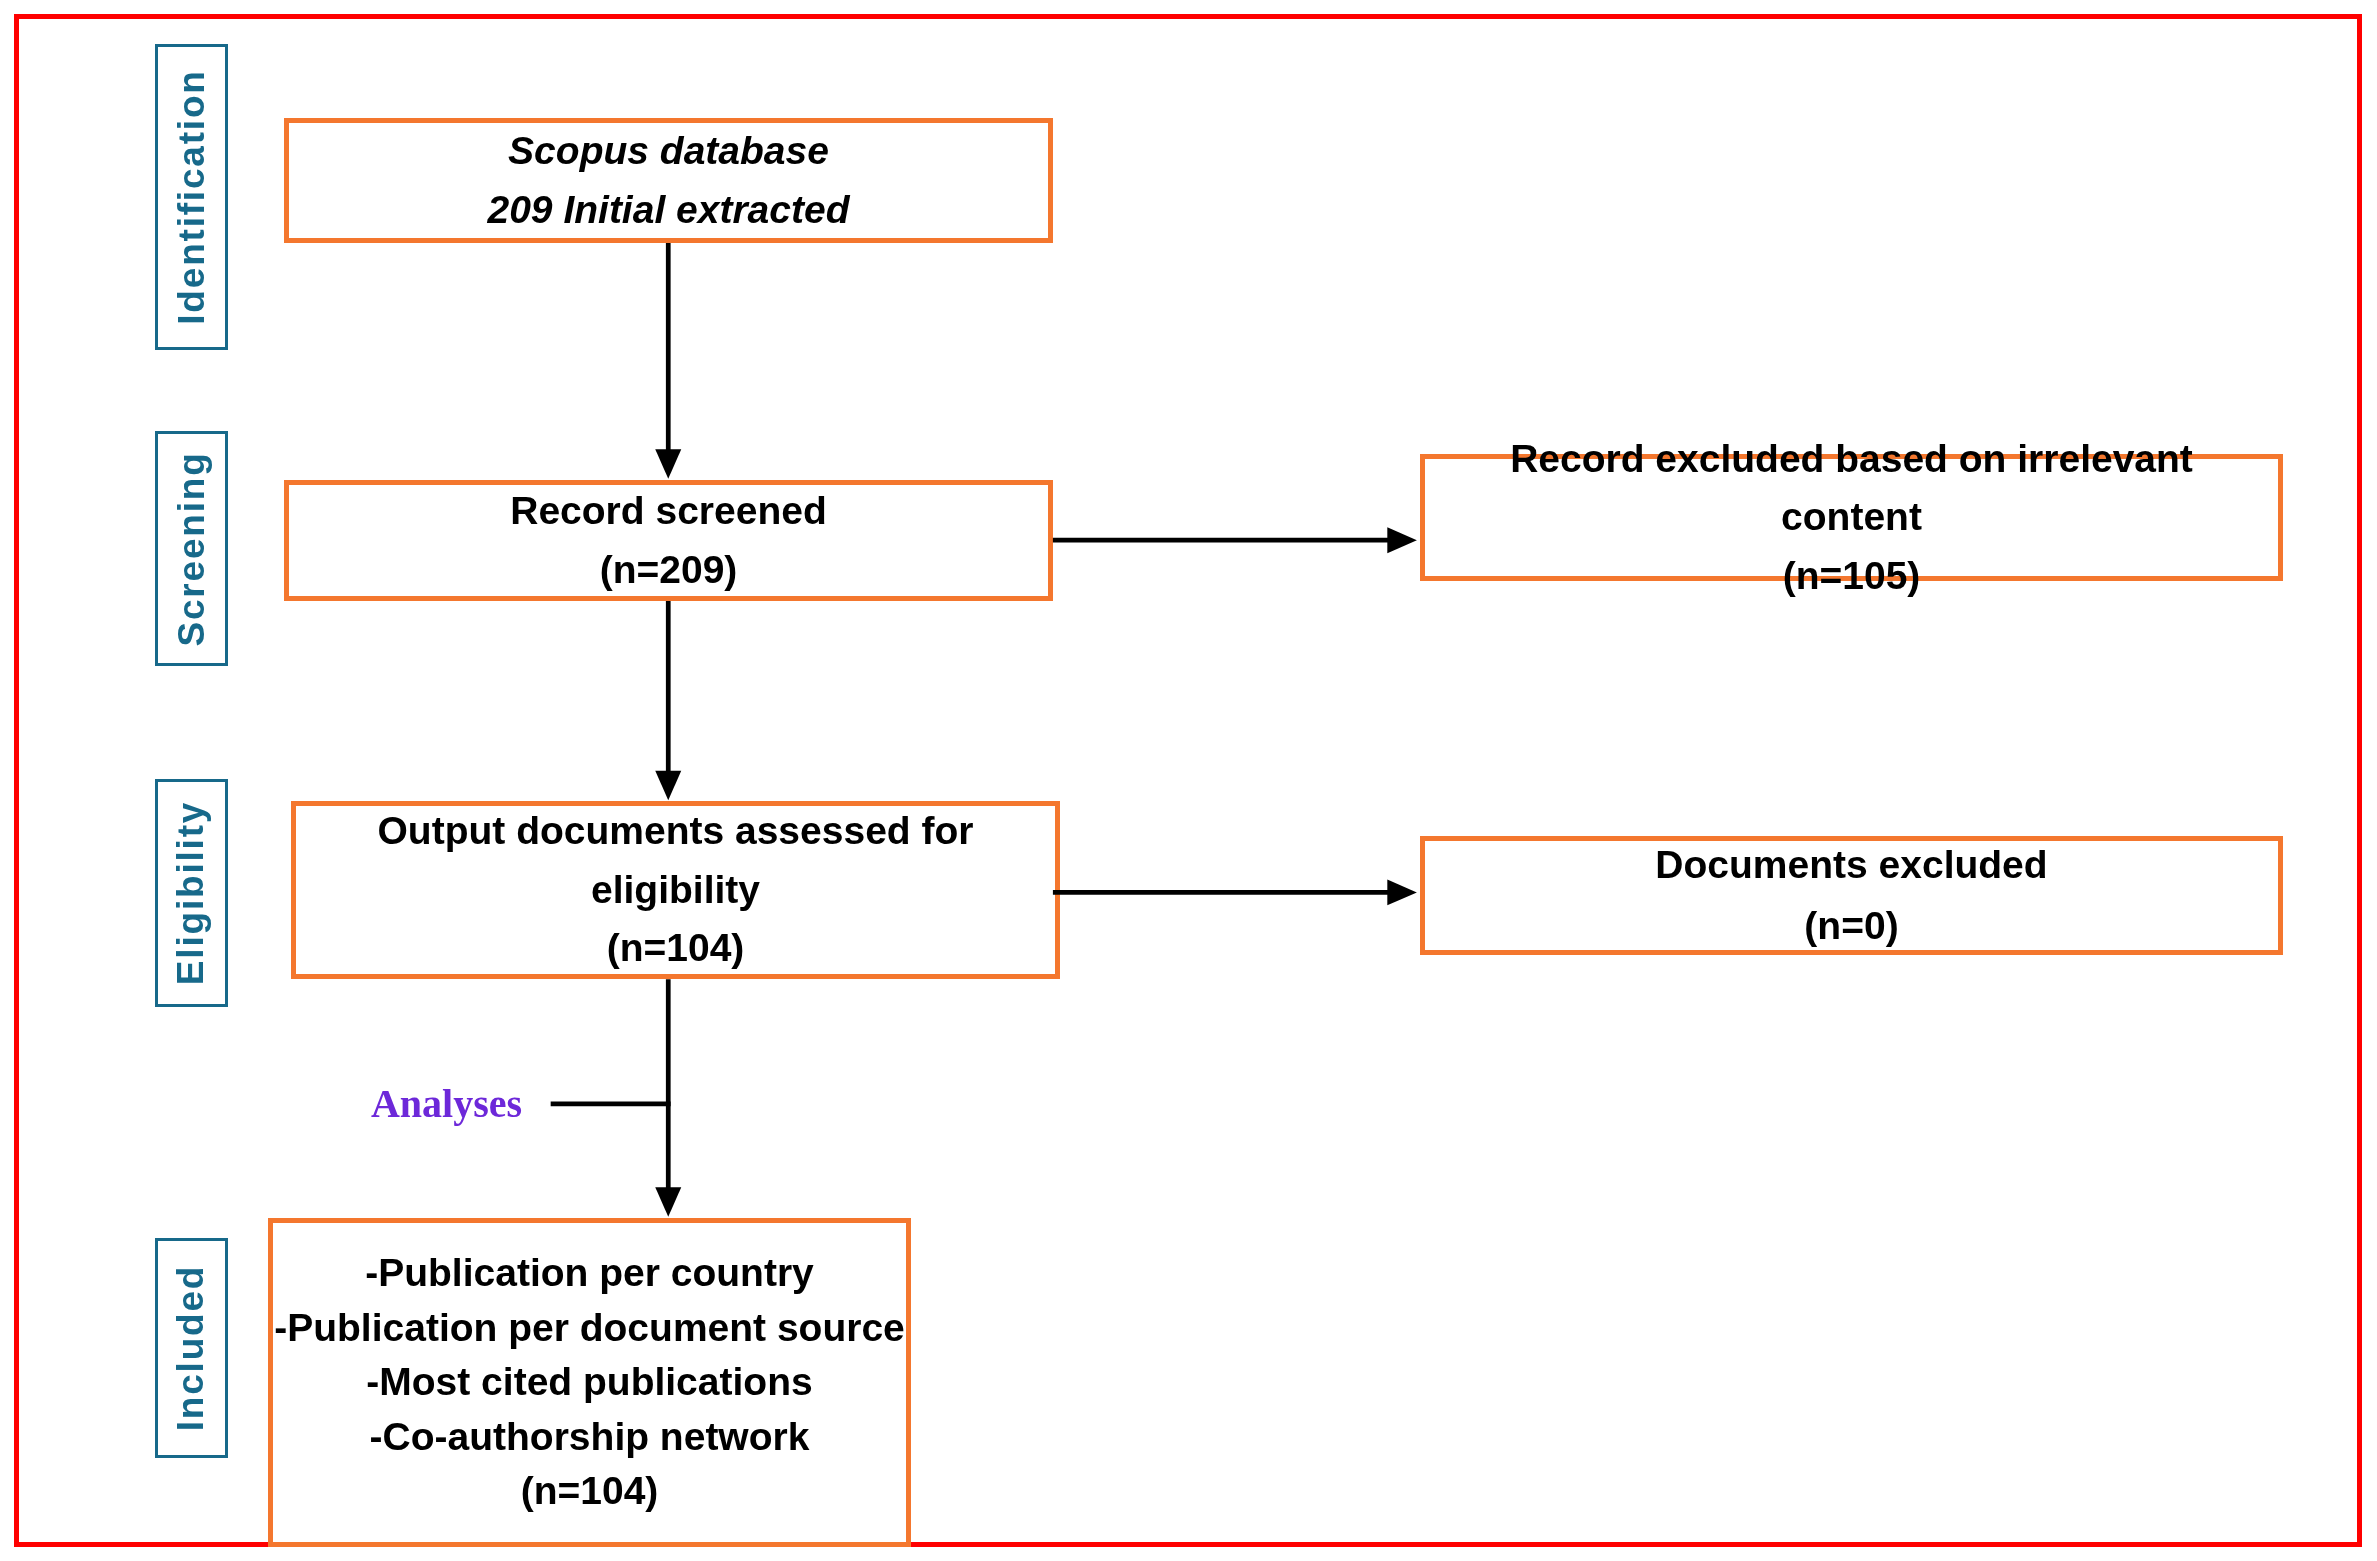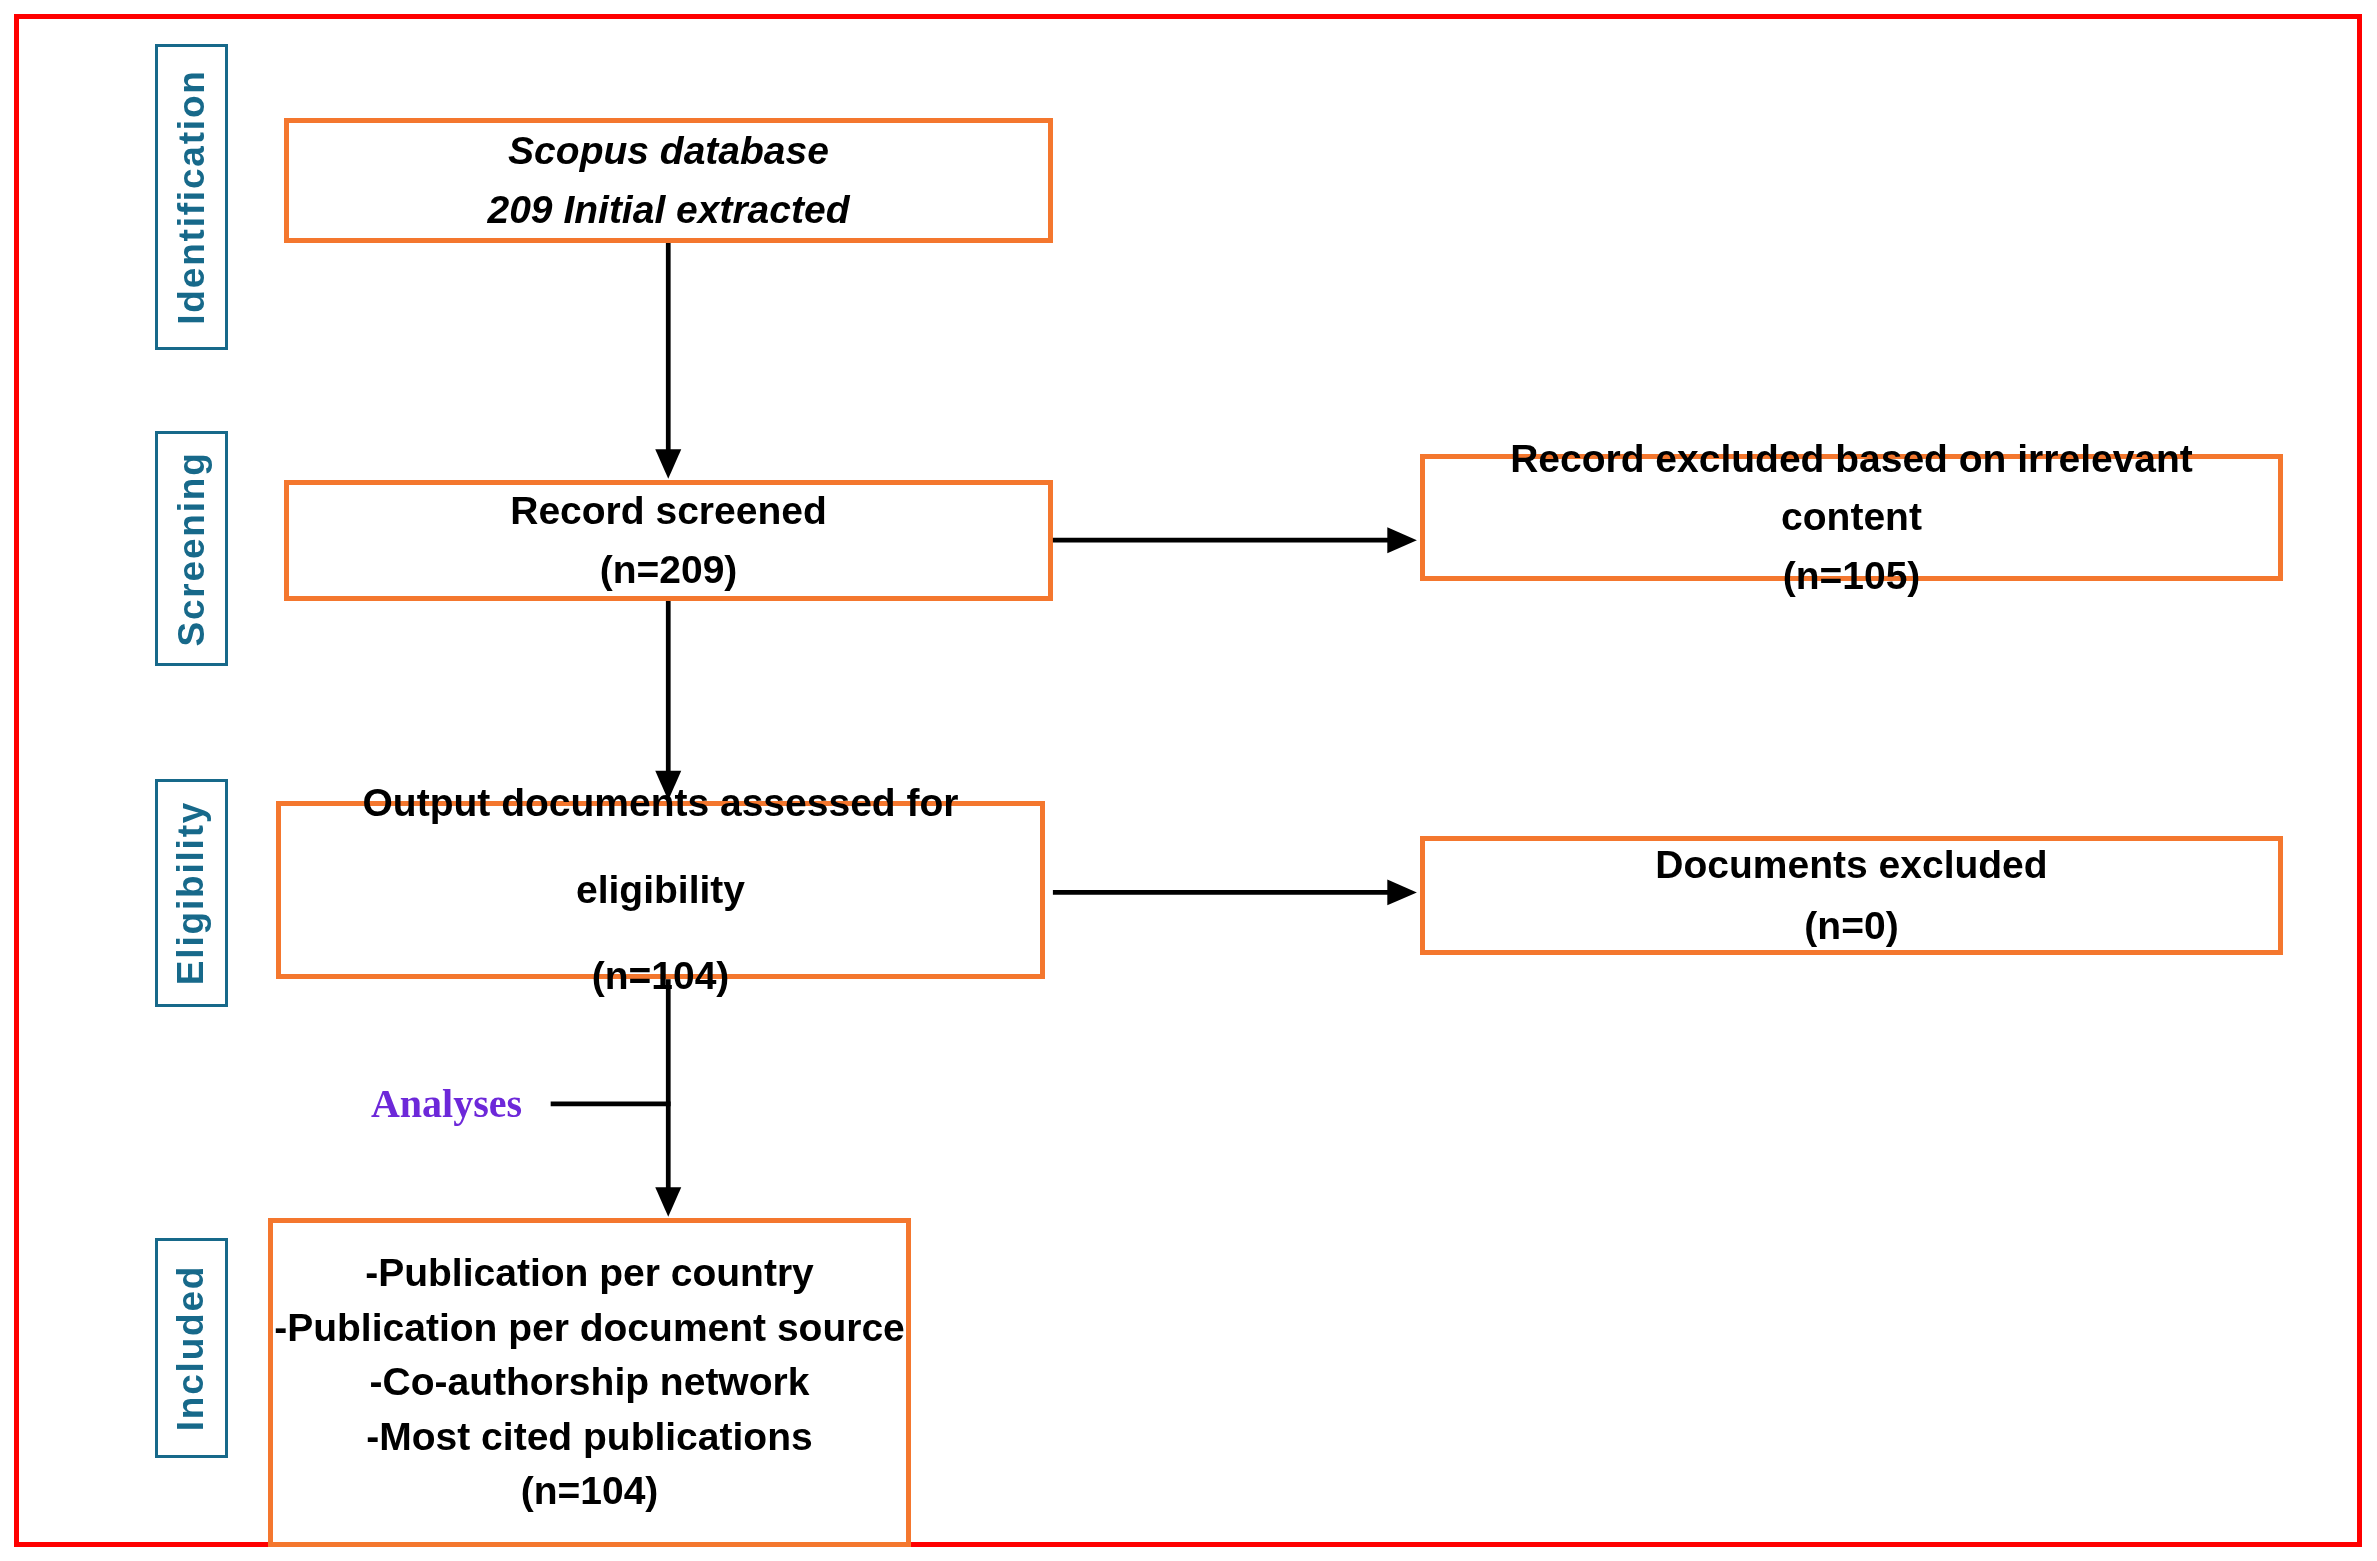--- a/index.html
+++ b/index.html
@@ -55,21 +55,21 @@
     justify-content: center;
     align-items: center;
     text-align: center;
     color: #000000;
     font-weight: bold;
     font-size: 39px;
     line-height: 1.5;
   }
   #box-scopus              { left: 284px;  top: 118px;  width: 769px; height: 125px; font-style: italic; }
   #box-screened            { left: 284px;  top: 480px;  width: 769px; height: 121px; }
-  #box-eligibility         { left: 276px;  top: 801px; width: 769px; height: 178px; gap: 28px; }
+  #box-eligibility         { left: 291px;  top: 801px; width: 769px; height: 178px; }
   #box-included            { left: 268px;  top: 1218px; width: 643px; height: 329px; line-height: 1.4; }
   #box-excluded-screening  { left: 1420px; top: 454px;  width: 863px; height: 127px; }
   #box-excluded-eligibility{ left: 1420px; top: 836px; width: 863px; height: 119px;
                              font-family: Liberation Sans, sans-serif; line-height: 1.55; }
 
   .analyses {
     position: absolute;
     left: 355px;
     top: 1080px;
     width: 183px;
@@ -122,22 +122,22 @@
 
   <div class="flow-box" id="box-eligibility">
     <div>Output documents assessed for</div>
     <div>eligibility</div>
     <div>(n=104)</div>
   </div>
 
   <div class="flow-box" id="box-included">
     <div>-Publication per country</div>
     <div>-Publication per document source</div>
+    <div>-Most cited publications</div>
     <div>-Co-authorship network</div>
-    <div>-Most cited publications</div>
     <div>(n=104)</div>
   </div>
 
   <div class="flow-box" id="box-excluded-screening">
     <div>Record excluded based on irrelevant</div>
     <div>content</div>
     <div>(n=105)</div>
   </div>
 
   <div class="flow-box" id="box-excluded-eligibility">

